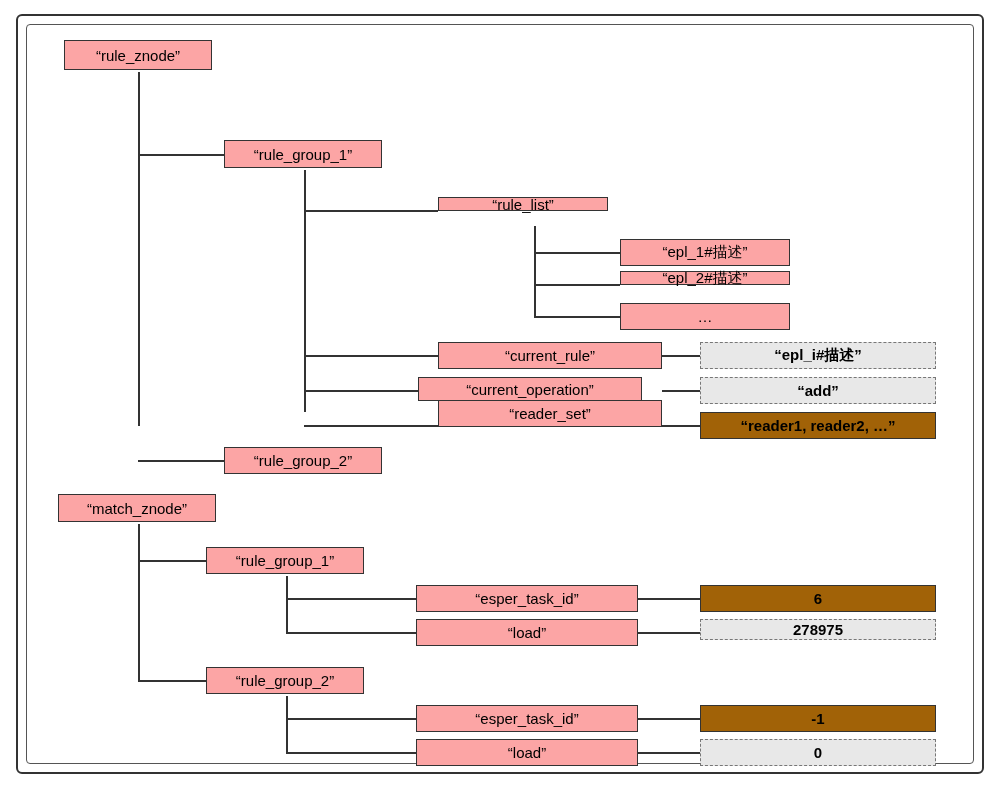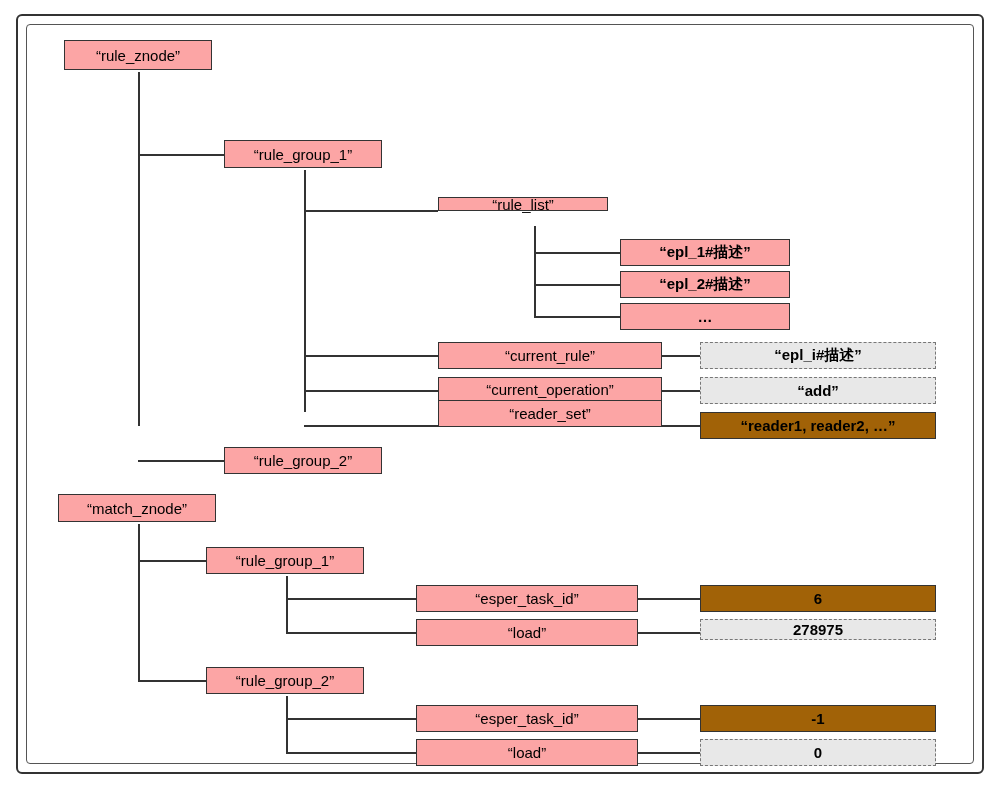--- a/index.html
+++ b/index.html
@@ -1,20 +1,20 @@
 <!DOCTYPE html>
 <html><head>
 <meta charset="utf-8">
 <style>
   html,body{margin:0;padding:0;background:#fff}
   body{width:1000px;height:788px;position:relative;font-family:"Microsoft YaHei","SimSun",sans-serif}
   .frame-outer{position:absolute;left:16px;top:14px;width:968px;height:760px;border:2px solid #333;border-radius:6px;box-sizing:border-box}
   .frame-inner{position:absolute;left:8px;top:8px;right:8px;bottom:8px;border:1px solid #555;border-radius:4px}
   .node{position:absolute;border:1.5px solid #333;background:#fca5a5;text-align:center;font-size:15px;box-sizing:border-box;display:flex;align-items:center;justify-content:center;white-space:nowrap}
-  .node.bold{font-weight:700}
+  .node.bold{font-weight:400}
   .val{position:absolute;border:1.5px solid #333;background:#a16207;text-align:center;font-size:15px;box-sizing:border-box;display:flex;align-items:center;justify-content:center;font-weight:700;white-space:nowrap}
   .val.dashed{border:1.5px dashed #777;background:#e8e8e8}
   .conn{position:absolute;background:#333}
 </style>
 </head>
 <body>
 
 <div class="frame-outer">
   <div class="frame-inner"></div>
 </div>
@@ -29,31 +29,31 @@
 <div class="conn" style="left:304px;top:170px;width:2px;height:242px"></div>
 
 <div class="conn" style="left:304px;top:210px;width:134px;height:2px"></div>
 <div class="node" style="left:438px;top:197px;width:170px;height:14px">“rule_list”</div>
 
 <div class="conn" style="left:534px;top:226px;width:2px;height:92px"></div>
 
 <div class="conn" style="left:534px;top:252px;width:86px;height:2px"></div>
 <div class="node bold" style="left:620px;top:239px;width:170px;height:27px">“epl_1#描述”</div>
 <div class="conn" style="left:534px;top:284px;width:86px;height:2px"></div>
-<div class="node bold" style="left:620px;top:271px;width:170px;height:27px">“epl_2#描述”</div>
+<div class="node bold" style="left:620px;top:271px;width:170px;height:14px">“epl_2#描述”</div>
 <div class="conn" style="left:534px;top:316px;width:86px;height:2px"></div>
 <div class="node bold" style="left:620px;top:303px;width:170px;height:27px">…</div>
 
 <div class="conn" style="left:304px;top:355px;width:134px;height:2px"></div>
 <div class="node" style="left:438px;top:342px;width:224px;height:27px">“current_rule”</div>
 <div class="conn" style="left:662px;top:355px;width:38px;height:2px"></div>
 <div class="val dashed bold" style="left:700px;top:342px;width:236px;height:27px">“epl_i#描述”</div>
 
 <div class="conn" style="left:304px;top:390px;width:134px;height:2px"></div>
-<div class="node" style="left:438px;top:377px;width:224px;height:24px">“current_operation”</div>
+<div class="node" style="left:418px;top:377px;width:224px;height:24px">“current_operation”</div>
 <div class="conn" style="left:662px;top:390px;width:38px;height:2px"></div>
 <div class="val dashed bold" style="left:700px;top:377px;width:236px;height:27px">“add”</div>
 
 <div class="conn" style="left:304px;top:425px;width:134px;height:2px"></div>
 <div class="node" style="left:438px;top:400px;width:224px;height:27px">“reader_set”</div>
 <div class="conn" style="left:662px;top:425px;width:38px;height:2px"></div>
 <div class="val bold" style="left:700px;top:412px;width:236px;height:27px">“reader1, reader2, …”</div>
 
 <div class="conn" style="left:138px;top:460px;width:86px;height:2px"></div>
 <div class="node" style="left:224px;top:447px;width:158px;height:27px">“rule_group_2”</div>

